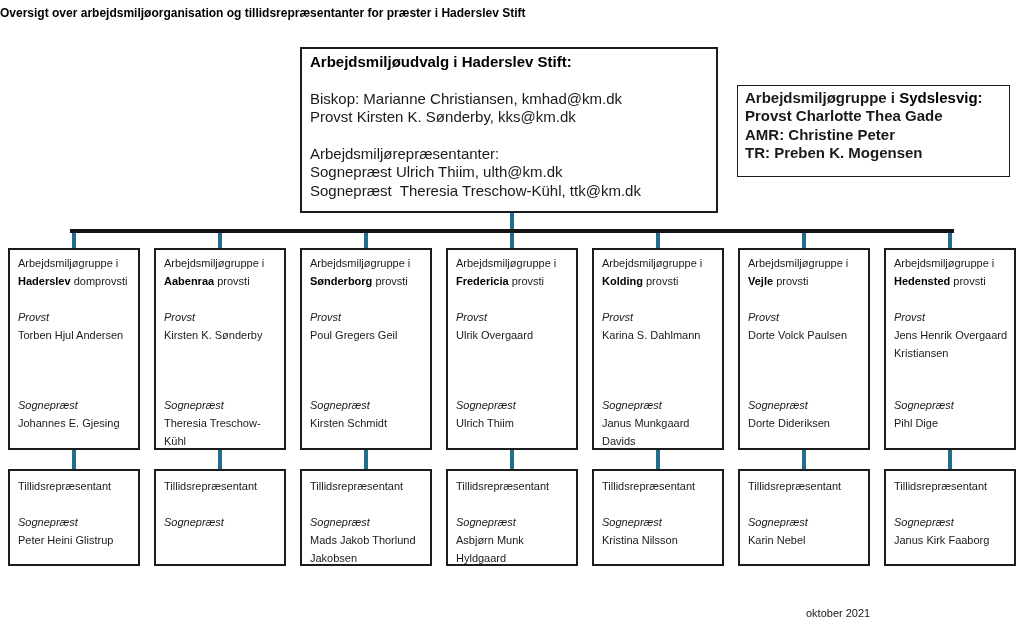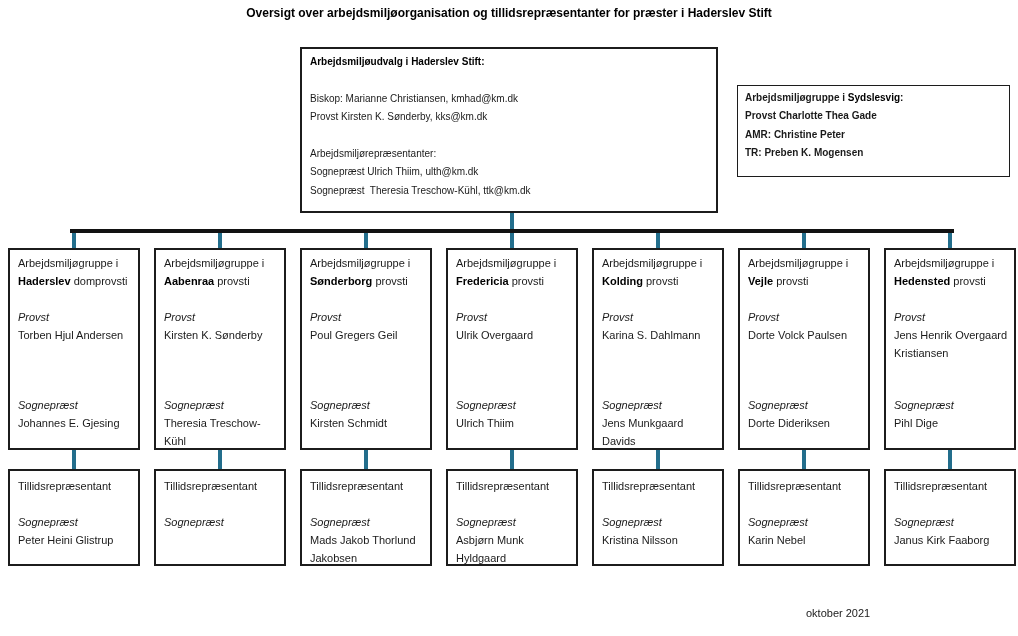--- a/index.html
+++ b/index.html
@@ -1,28 +1,28 @@
 <!DOCTYPE html>
 <html><head>
 <meta charset="utf-8">
 <style>
   html,body{margin:0;padding:0;background:#ffffff;}
   .canvas{
     position:relative;width:1018px;height:636px;background:#ffffff;
     font-family:"Liberation Sans",sans-serif;color:#1a1a1a;overflow:hidden;
   }
   .page-title{
-    position:absolute;top:6px;left:0;width:1018px;text-align:center;
+    position:absolute;top:6px;left:0;width:1018px;
     font-size:12px;font-weight:bold;color:#000;
   }
   .box{position:absolute;background:#fff;border:2px solid #1c1c1c;box-sizing:border-box;}
   .thinbox{border-width:1px;}
   .committee-box{left:300px;top:47px;width:418px;height:166px;padding:4px 8px;}
   .syd-box{left:737px;top:85px;width:273px;height:92px;padding:3px 7px;font-weight:bold;}
-  .cline{font-size:10px;line-height:18.4px;min-height:18.4px;white-space:pre-wrap;}
+  .cline{font-size:15px;line-height:18.4px;min-height:18.4px;white-space:pre-wrap;}
   .cline.bold{font-weight:bold;color:#000;}
   .gbox{top:248px;width:132px;height:202px;}
   .tbox{top:469px;width:132px;height:97px;}
   .inner{position:absolute;left:8px;right:6px;}
   .line{font-size:11px;line-height:18px;min-height:18px;white-space:pre-wrap;}
   .italic{font-style:italic;}
   b{color:#000;}
   .hbar{position:absolute;left:70px;top:229px;width:884px;height:4px;background:#121212;}
   .conn{position:absolute;width:4px;background:#236e8c;}
   .stem{left:510px;top:213px;height:37px;}
@@ -136,21 +136,21 @@
     <div class="inner" style="top:4px">
       <div class="line">Arbejdsmiljøgruppe i</div>
       <div class="line"><b>Kolding</b><span> provsti</span></div>
     </div>
     <div class="inner" style="top:58px">
       <div class="line italic">Provst</div>
       <div class="line">Karina S. Dahlmann</div>
     </div>
     <div class="inner" style="top:146px">
       <div class="line italic">Sognepræst</div>
-      <div class="line">Jens Munkgaard Davids</div>
+      <div class="line">Janus Munkgaard Davids</div>
     </div>
   </div>
 
   <div class="box gbox" style="left:738px">
     <div class="inner" style="top:4px">
       <div class="line">Arbejdsmiljøgruppe i</div>
       <div class="line"><b>Vejle</b><span> provsti</span></div>
     </div>
     <div class="inner" style="top:58px">
       <div class="line italic">Provst</div>

